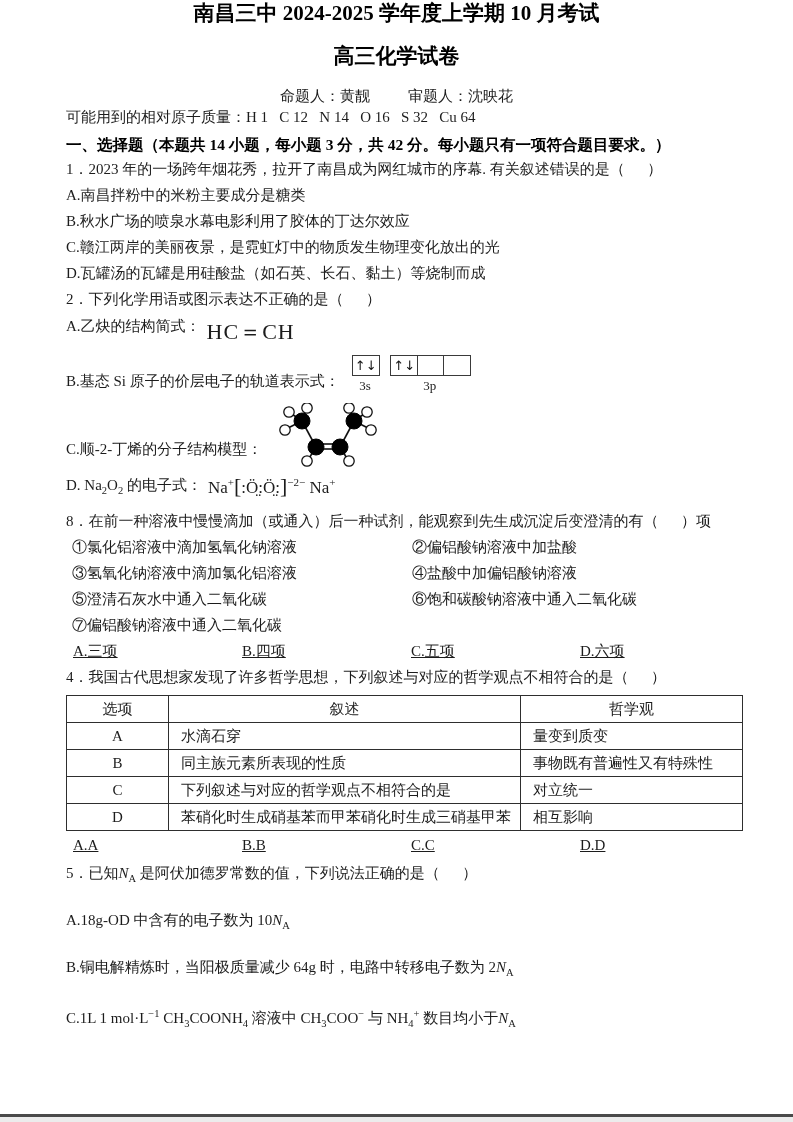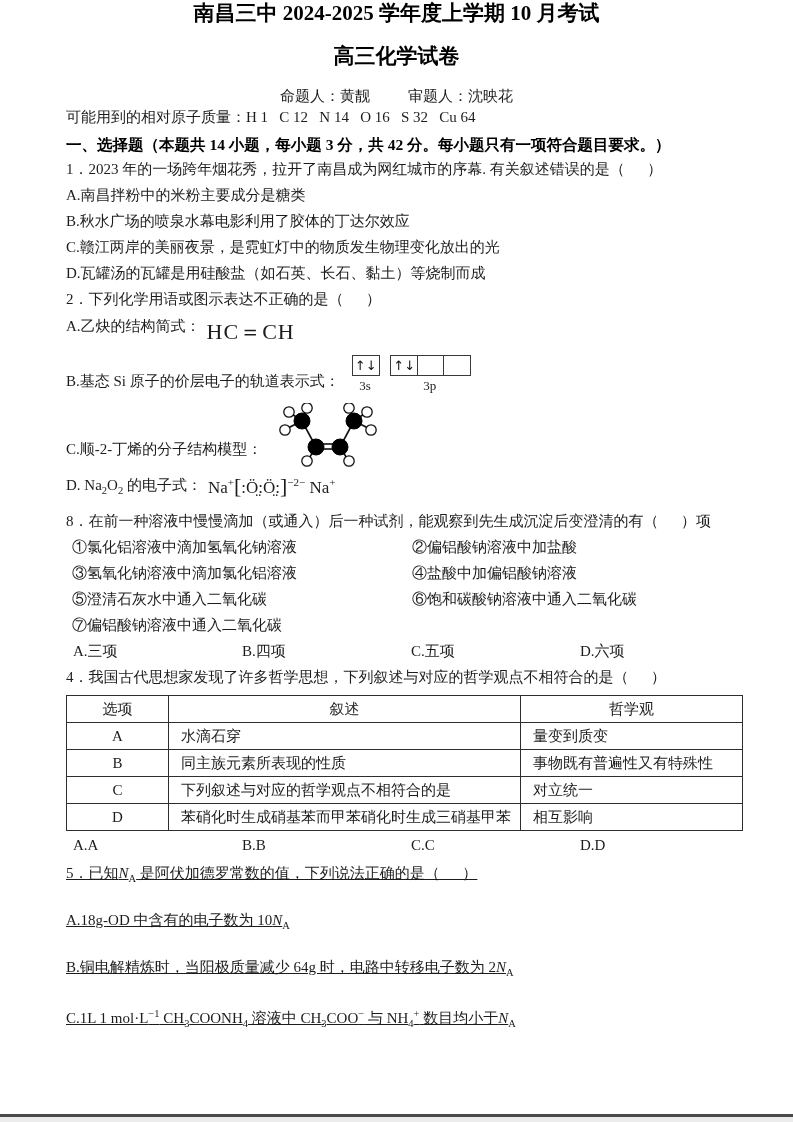--- a/index.html
+++ b/index.html
@@ -66,21 +66,21 @@
   .efm-row{display:flex;align-items:center;margin:14px 0 14px 66px;white-space:pre-wrap;}
   .efm{font-size:17px;margin-left:6px;text-align:right;}
   .efm sup{font-size:11px;}
   .efm .brk{font-size:22px;font-weight:400;}
   sub{font-size:10.5px;}
   sup{font-size:10.5px;}
   i{font-style:italic;}
   
   .pair-row{display:flex;margin:0 0 9px 72px;line-height:17px;}
   .pair-row .left{width:340px;}
-  .opts-row{display:flex;margin:0 0 9px 73px;line-height:17px;}
+  .opts-row{display:flex;margin:0 0 9px 73px;line-height:17px;text-decoration:underline;}
   .opts-row span{width:169px;}
   
   table.q4{
     border-collapse:collapse;
     margin:4px 0 6px 66px;
     width:676px;
     table-layout:fixed;
   }
   table.q4 th,table.q4 td{
     border:1.7px solid #2e2e2e;
@@ -260,21 +260,21 @@
       </tbody>
         </table>
       <div class="opts-row">
         <span>A.A</span>
         <span>B.B</span>
         <span>C.C</span>
         <span>D.D</span>
       </div>
     </div>
 
-    <div style="margin-top:8px;text-decoration:underline;">
+    <div style="margin-top:8px;">
       <div class="q5line">5．已知<i>N</i><sub>A</sub> 是阿伏加德罗常数的值，下列说法正确的是（      ）</div>
       <div class="q5line">A.18g-OD 中含有的电子数为 10<i>N</i><sub>A</sub></div>
       <div class="q5line">B.铜电解精炼时，当阳极质量减少 64g 时，电路中转移电子数为 2<i>N</i><sub>A</sub></div>
       <div class="q5line">C.1L 1 mol·L<sup>−1</sup> CH<sub>3</sub>COONH<sub>4</sub> 溶液中 CH<sub>3</sub>COO<sup>−</sup> 与 NH<sub>4</sub><sup>+</sup> 数目均小于<i>N</i><sub>A</sub></div>
     </div>
 
   </div>
 
   <div class="bottom-rule"></div>
   <div class="bottom-gutter"></div>

